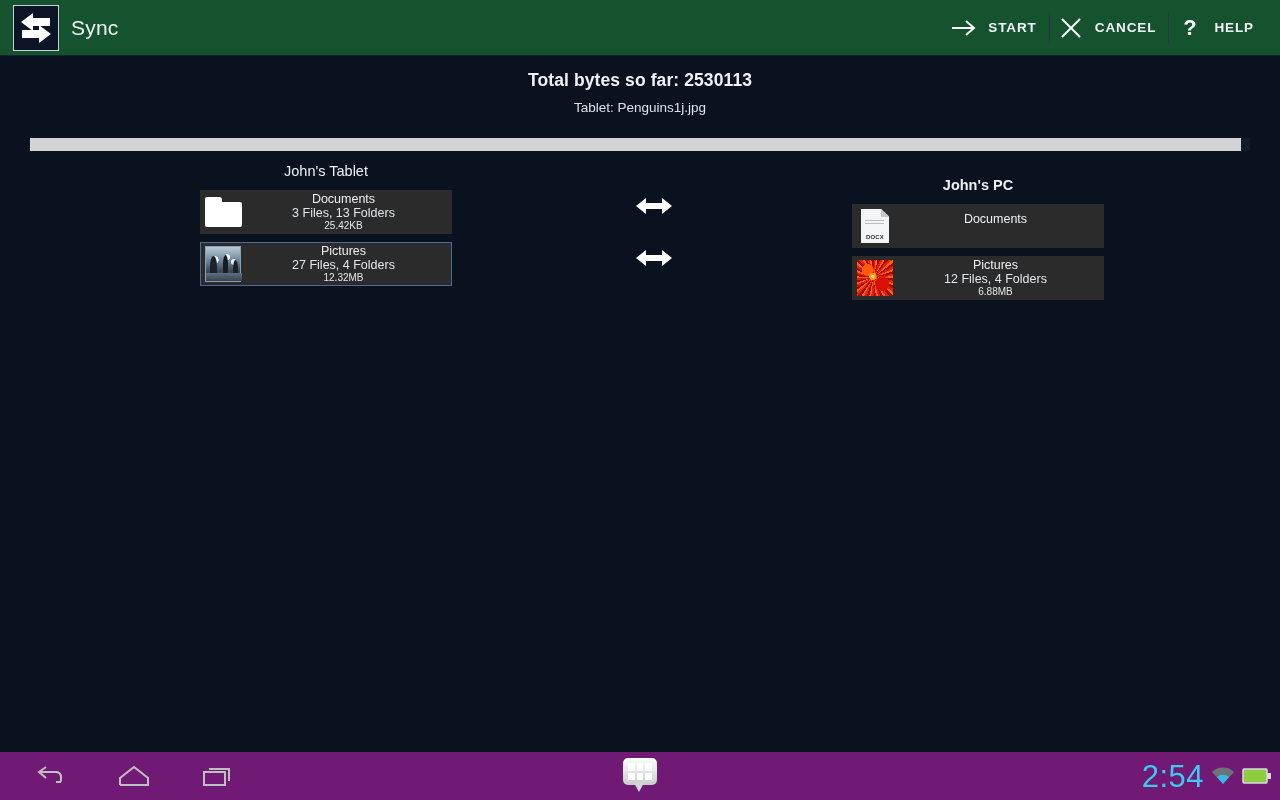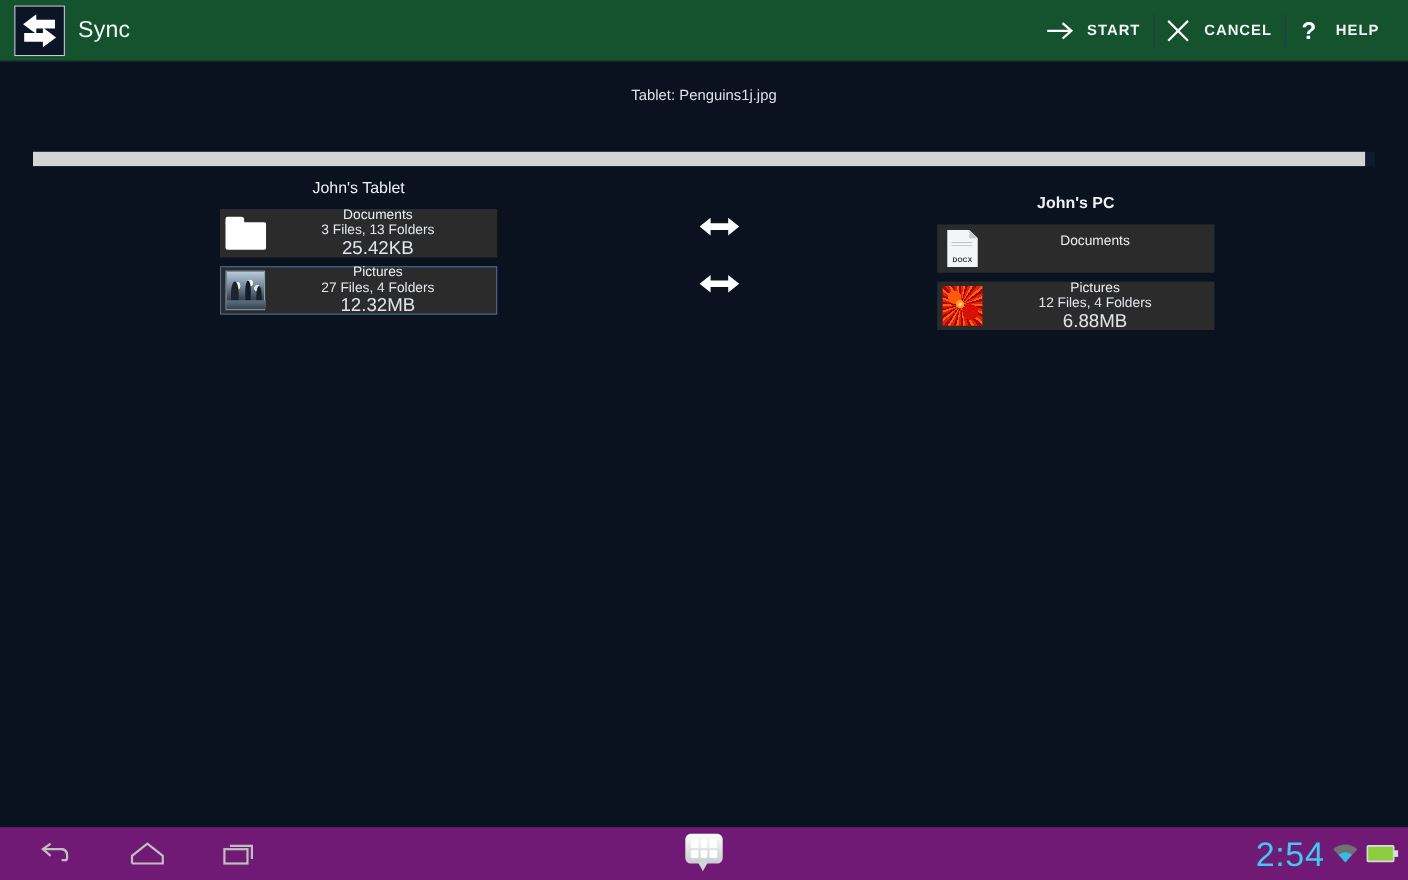--- a/index.html
+++ b/index.html
@@ -195,21 +195,21 @@
     font-size: 12.5px;
     color: #eceff3;
   }
 
   .row-meta {
     font-size: 12.5px;
     color: #e2e6ec;
   }
 
   .row-size {
-    font-size: 17px;
+    font-size: 10px;
     color: #e2e6ec;
   }
 
   
   .row.title-only .row-text { padding-bottom: 14px; }
 
   
   .sync-arrows {
     position: absolute;
     left: 632px;
@@ -449,20 +449,21 @@
           <text x="11" y="19" text-anchor="middle" font-family="Liberation Sans, sans-serif" font-size="22" font-weight="bold" fill="#ffffff">?</text>
         </svg>
       </span>
       <span class="ab-label">HELP</span>
     </div>
 
   </div>
 </div>
 
 <div class="status-block">
+  <div class="status-total">Total bytes so far: 2530113</div>
   <div class="status-current">Tablet: Penguins1j.jpg</div>
 </div>
 
 <div class="progress-track">
   <div class="progress-fill" id="progress-fill" style="width: 99.3%;"></div>
 </div>
 
 <div class="panels">
 
   <div class="panel panel-left">

